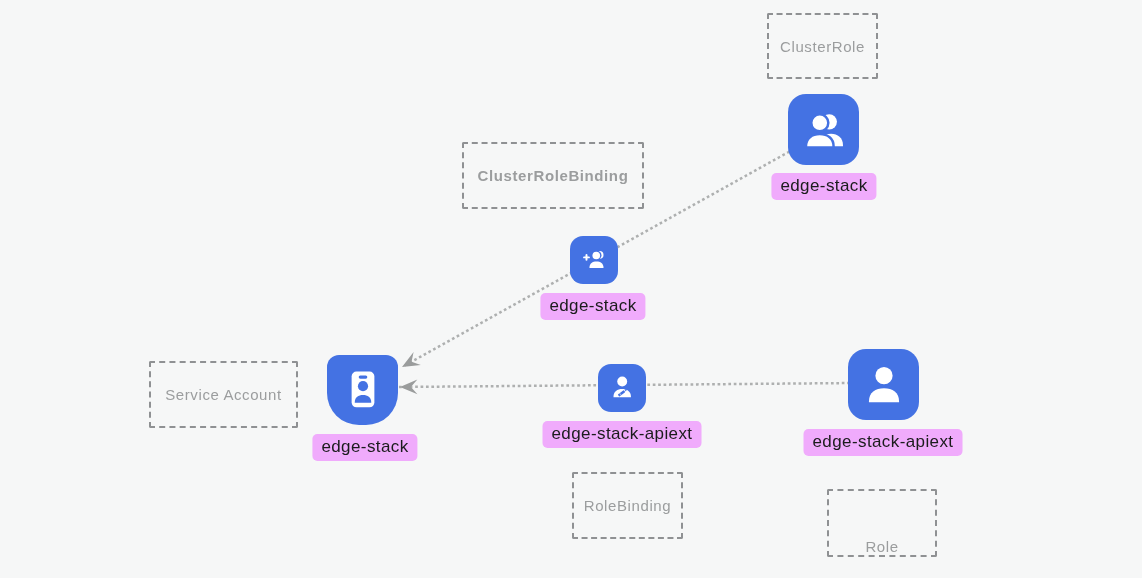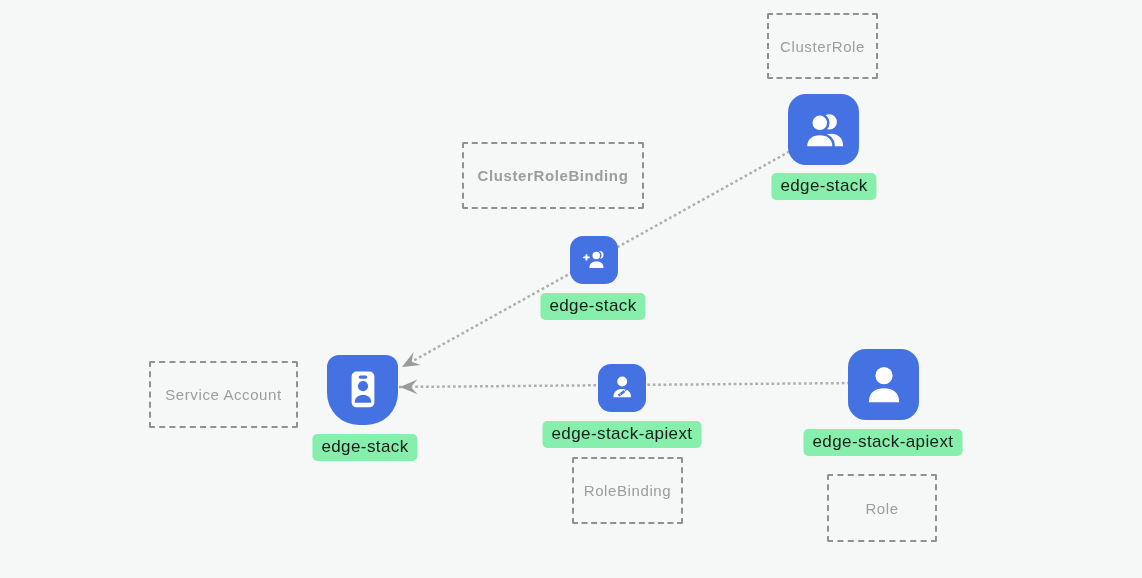--- a/index.html
+++ b/index.html
@@ -54,21 +54,21 @@
     width: 71px; height: 70px;
     border-radius: 12px 12px 32px 32px;
   }
   .tile.lg svg { width: 46px; height: 46px; }
   .tile.sm svg { width: 34px; height: 34px; }
   .tile.badge-shape svg { width: 52px; height: 52px; }
   .chip {
     position: absolute;
     z-index: 4;
     transform: translateX(-50%);
-    background: #86efac;
+    background: #f0abfc;
     color: #1b1c1c;
     font-size: 17px;
     letter-spacing: 0.4px;
     padding: 3px 9px 4px 9px;
     border-radius: 5px;
     white-space: nowrap;
   }
 </style>
 </head>
 <body>
@@ -87,24 +87,24 @@
 
   <div class="typebox" style="left:767px; top:13px; width:111px; height:66px;">
     <span>ClusterRole</span>
   </div>
   <div class="typebox" style="left:462px; top:142px; width:182px; height:67px;font-weight:bold;">
     <span>ClusterRoleBinding</span>
   </div>
   <div class="typebox" style="left:149px; top:361px; width:149px; height:67px;">
     <span>Service Account</span>
   </div>
-  <div class="typebox" style="left:572px; top:457px; width:111px; height:67px;">
+  <div class="typebox" style="left:572px; top:472px; width:111px; height:67px;">
     <span>RoleBinding</span>
   </div>
-  <div class="typebox" style="left:827px; top:474px; width:110px; height:68px;">
+  <div class="typebox" style="left:827px; top:489px; width:110px; height:68px;align-items:flex-end;">
     <span>Role</span>
   </div>
 
   <div class="tile lg" style="left:788px; top:94px;">
     <svg viewBox="0 0 48 48">
       <g fill="#ffffff">
         <circle cx="29.5" cy="15.5" r="8"></circle>
         <path d="M19 41 v-1.2 c0-7.6 5.6-11.8 12.4-11.8 s12.4 4.2 12.4 11.8 v1.2 z"></path>
       </g>
       <g fill="#ffffff" stroke="#4472e3" stroke-width="2.6">

